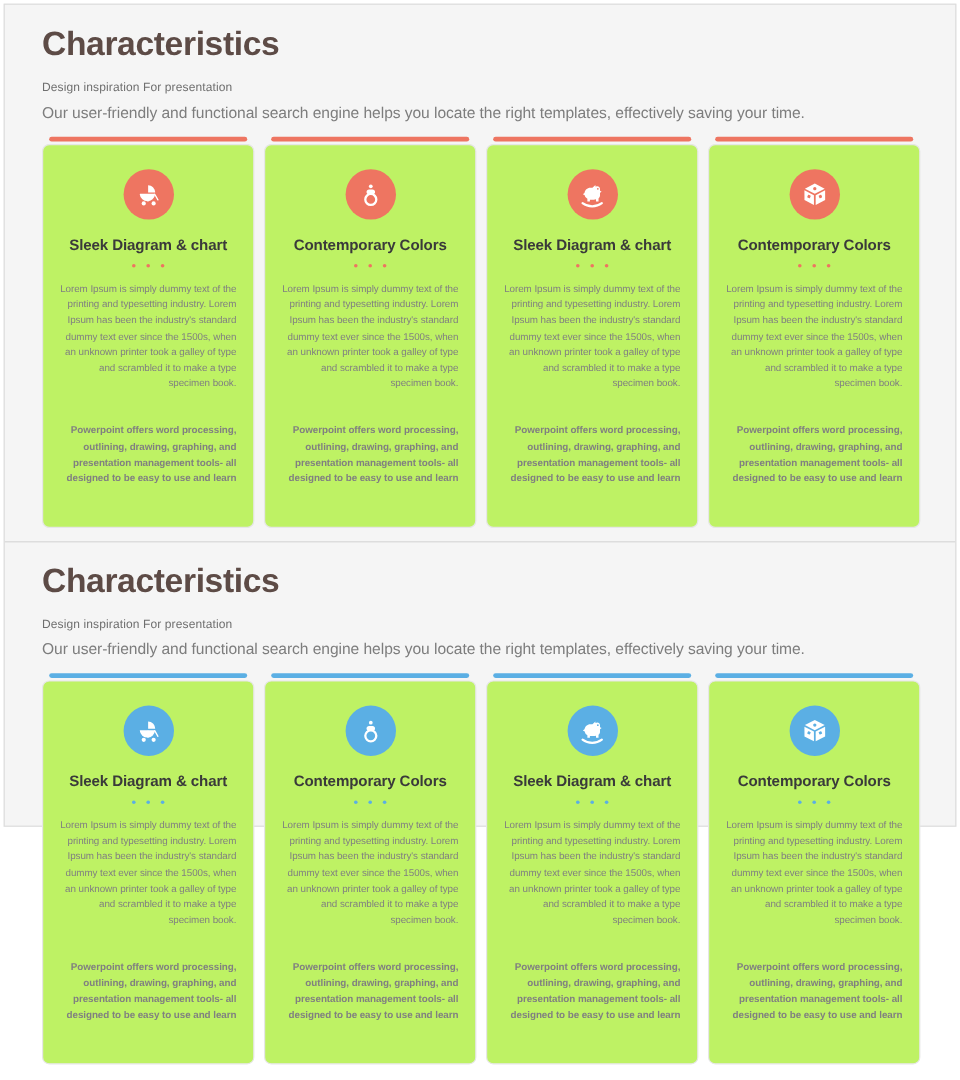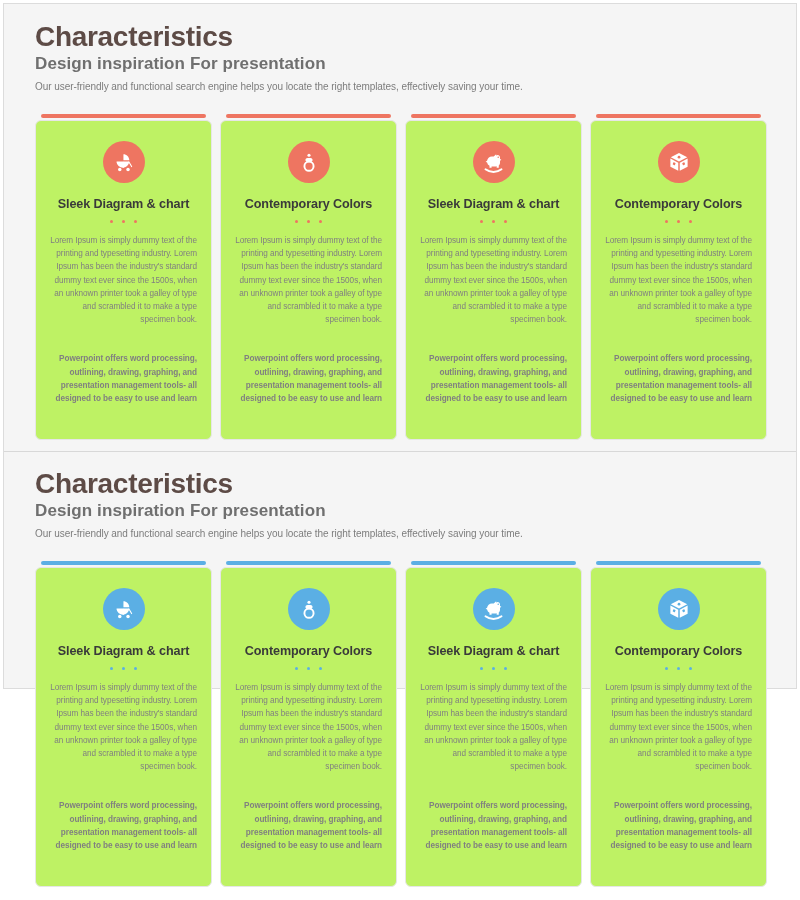--- a/index.html
+++ b/index.html
@@ -47,29 +47,30 @@
 
   .heading {
     font-size: 28px;
     font-weight: 800;
     color: #5d4b46;
     letter-spacing: -0.3px;
     line-height: 34px;
   }
 
   .subheading {
-    font-size: 17px;
+    margin-top: 14px;
+    font-size: 10px;
     color: #6f6f6f;
-    font-weight: 700;
+    font-weight: 400;
     letter-spacing: 0.1px;
   }
 
   .tagline {
     margin-top: 7px;
-    font-size: 10px;
+    font-size: 13px;
     color: #7d7d7d;
     letter-spacing: -0.05px;
   }
 
   
   .cards {
     position: absolute;
     left: 31px;
     top: 110px;
     width: 734px;

